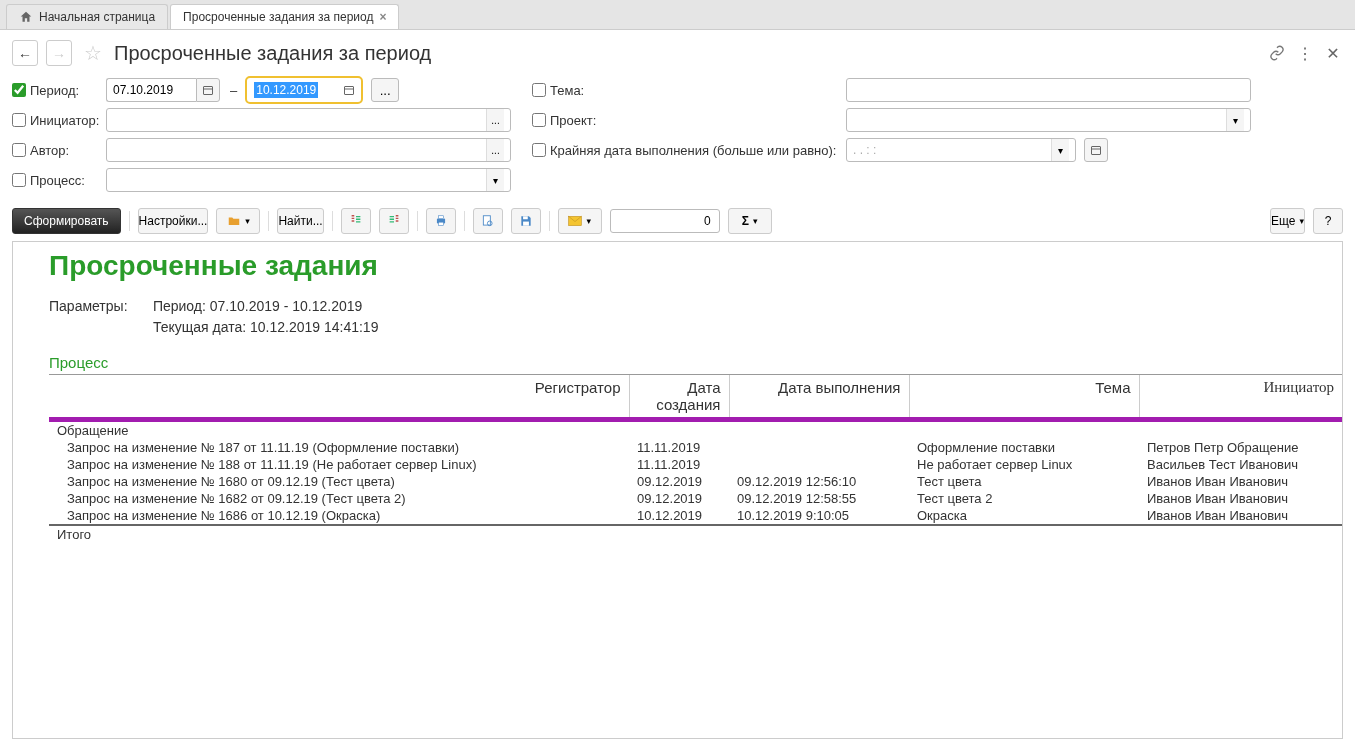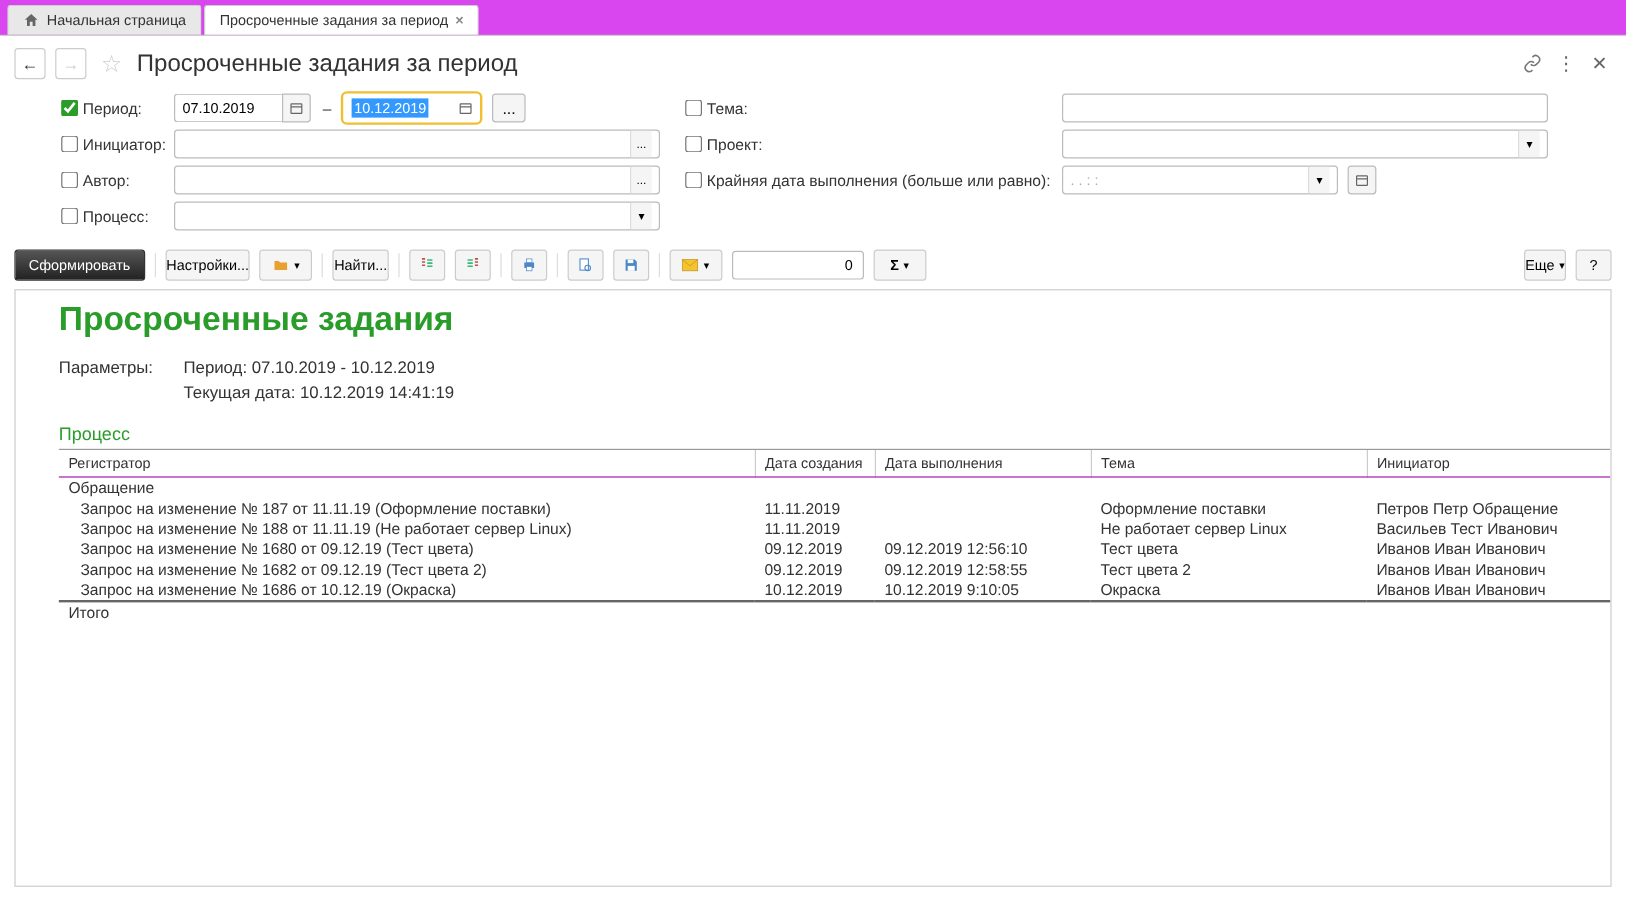--- a/index.html
+++ b/index.html
@@ -1,29 +1,29 @@
 <!DOCTYPE html>
 <html><head>
 <meta charset="utf-8">
 <style>
 * { box-sizing: border-box; margin: 0; padding: 0; }
 body { font-family: Arial, sans-serif; font-size: 13px; background: #fff; color: #333; }
-.tabs { display: flex; background: #d946ef; border-bottom: 1px solid #ccc; padding: 4px 6px 0; gap: 2px; }
+.tabs { display: flex; background: #e5e5e5; border-bottom: 1px solid #ccc; padding: 4px 6px 0; gap: 2px; }
 .tab { padding: 5px 12px; background: #e8e8e8; border: 1px solid #ccc; border-bottom: none; border-radius: 3px 3px 0 0; display: flex; align-items: center; gap: 6px; cursor: pointer; font-size: 12px; }
 .tab.active { background: #fff; }
 .tab .close { color: #888; font-weight: bold; cursor: pointer; }
 .home-icon { width: 14px; height: 14px; fill: #666; }
 .header-row { display: flex; align-items: center; padding: 10px 12px 8px; gap: 8px; }
 .nav-btn { width: 26px; height: 26px; border: 1px solid #ccc; background: #fff; border-radius: 3px; cursor: pointer; display: flex; align-items: center; justify-content: center; font-size: 14px; color: #333; }
 .star-btn { width: 26px; height: 26px; background: none; border: none; cursor: pointer; color: #ccc; font-size: 20px; }
 .page-title { font-size: 20px; color: #333; font-weight: normal; }
 .header-actions { margin-left: auto; display: flex; gap: 8px; }
 .icon-btn { width: 20px; height: 20px; background: none; border: none; cursor: pointer; color: #666; display: flex; align-items: center; justify-content: center; font-size: 16px; }
 .filters { padding: 4px 12px; }
-.filter-row { display: flex; align-items: center; margin-bottom: 6px; margin-left: 39px; }
+.filter-row { display: flex; align-items: center; margin-bottom: 6px; }
 .filter-cell { display: flex; align-items: center; gap: 4px; }
 .filter-label { width: 90px; display: flex; align-items: center; gap: 4px; }
 .filter-label input[type=checkbox] { width: 14px; height: 14px; }
 .text-input { height: 24px; border: 1px solid #bbb; border-radius: 3px; padding: 0 6px; font-size: 12px; }
 .date-input { width: 90px; height: 24px; border: 1px solid #bbb; border-radius: 3px 0 0 3px; padding: 0 6px; font-size: 12px; border-right: none; }
 .date-btn { width: 24px; height: 24px; border: 1px solid #bbb; background: #f5f5f5; border-radius: 0 3px 3px 0; cursor: pointer; display: flex; align-items: center; justify-content: center; }
 .sel-text { background: #3399ff; color: #fff; padding: 1px 2px; }
 .period-dash { padding: 0 6px; }
 .dots-btn { width: 28px; height: 24px; border: 1px solid #bbb; background: #f5f5f5; border-radius: 3px; cursor: pointer; margin-left: 6px; }
 .combo-input { height: 24px; border: 1px solid #bbb; border-radius: 3px; padding: 0 6px; font-size: 12px; display: flex; align-items: center; background: #fff; }
@@ -36,22 +36,22 @@
 .toolbar-sep { width: 1px; height: 20px; background: #ddd; }
 .toolbar-input { width: 110px; height: 24px; border: 1px solid #bbb; border-radius: 3px; padding: 0 8px; text-align: right; font-size: 12px; }
 .report-area { margin: 0 12px 12px; border: 1px solid #ccc; height: 498px; overflow: auto; position: relative; }
 .report-inner { padding: 8px 0 8px 36px; position: relative; min-width: 1280px; }
 .report-title { color: #2a9c2a; font-size: 28px; font-weight: bold; margin-bottom: 14px; }
 .params { margin-bottom: 16px; font-size: 14px; line-height: 1.5; }
 .params-label { display: inline-block; width: 100px; vertical-align: top; }
 .params-body { display: inline-block; }
 .process-header { color: #2a9c2a; font-size: 15px; border-bottom: 1px solid #999; padding-bottom: 3px; margin-bottom: 0; }
 table.report { border-collapse: collapse; width: 100%; }
-table.report th { text-align: left; font-weight: normal; font-size: 12px; padding: 4px 8px; border-bottom: 1px solid #a21caf; border-right: 1px solid #ccc; vertical-align: top; }
-table.report th:last-child { border-right: none; }
+table.report th { text-align: right; font-weight: normal; font-size: 15px; padding: 4px 8px; border-bottom: 5px solid #a21caf; border-right: 1px solid #ccc; vertical-align: top; }
+table.report th:last-child { border-right: none; font-family: Liberation Serif, serif; }
 table.report td { font-size: 13px; padding: 1px 8px; vertical-align: top; }
 .group-row td { padding-top: 3px; }
 .total-row td { border-top: 2px solid #666; font-size: 14px; padding-top: 2px; }
 .indent1 { padding-left: 18px !important; }
 .cal-icon svg { width: 12px; height: 12px; }
 </style>
 </head>
 <body>
 
 <div class="tabs">

